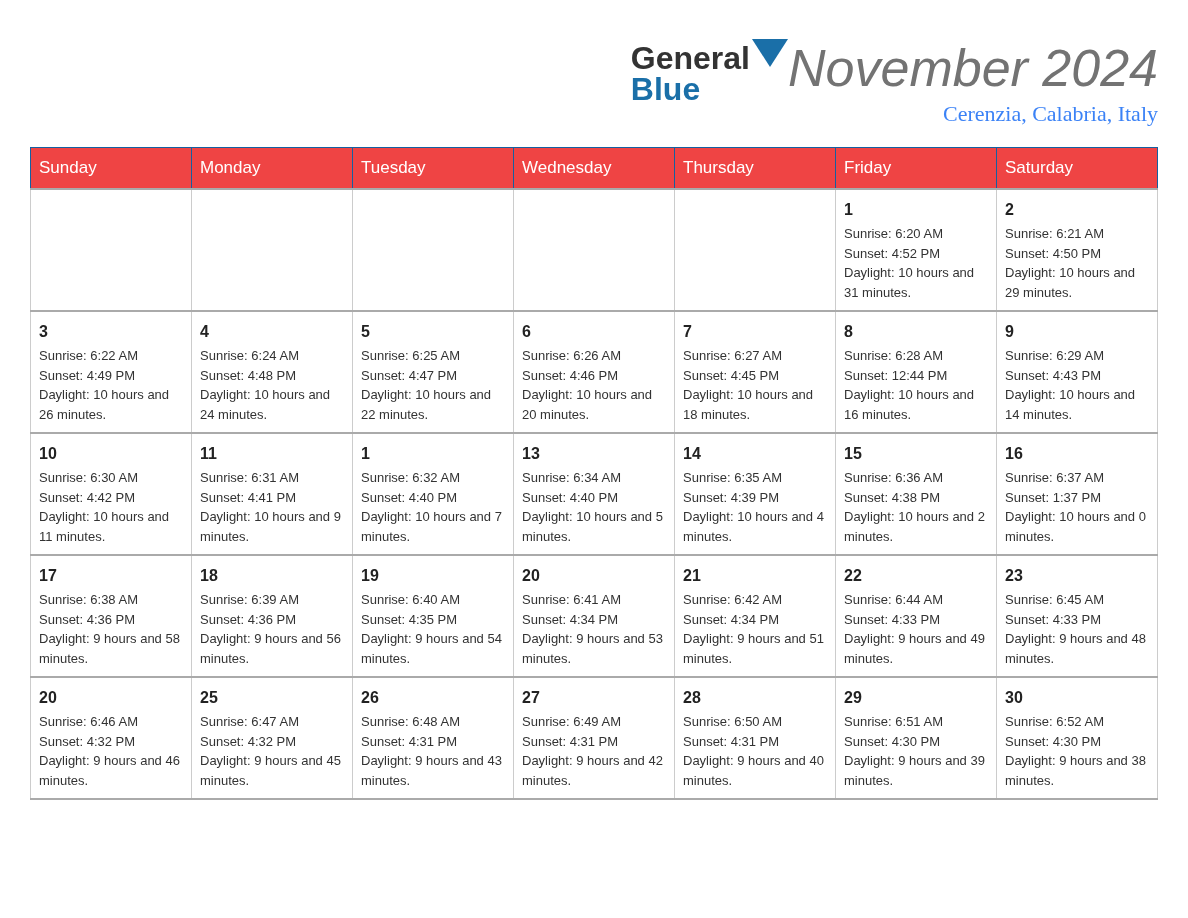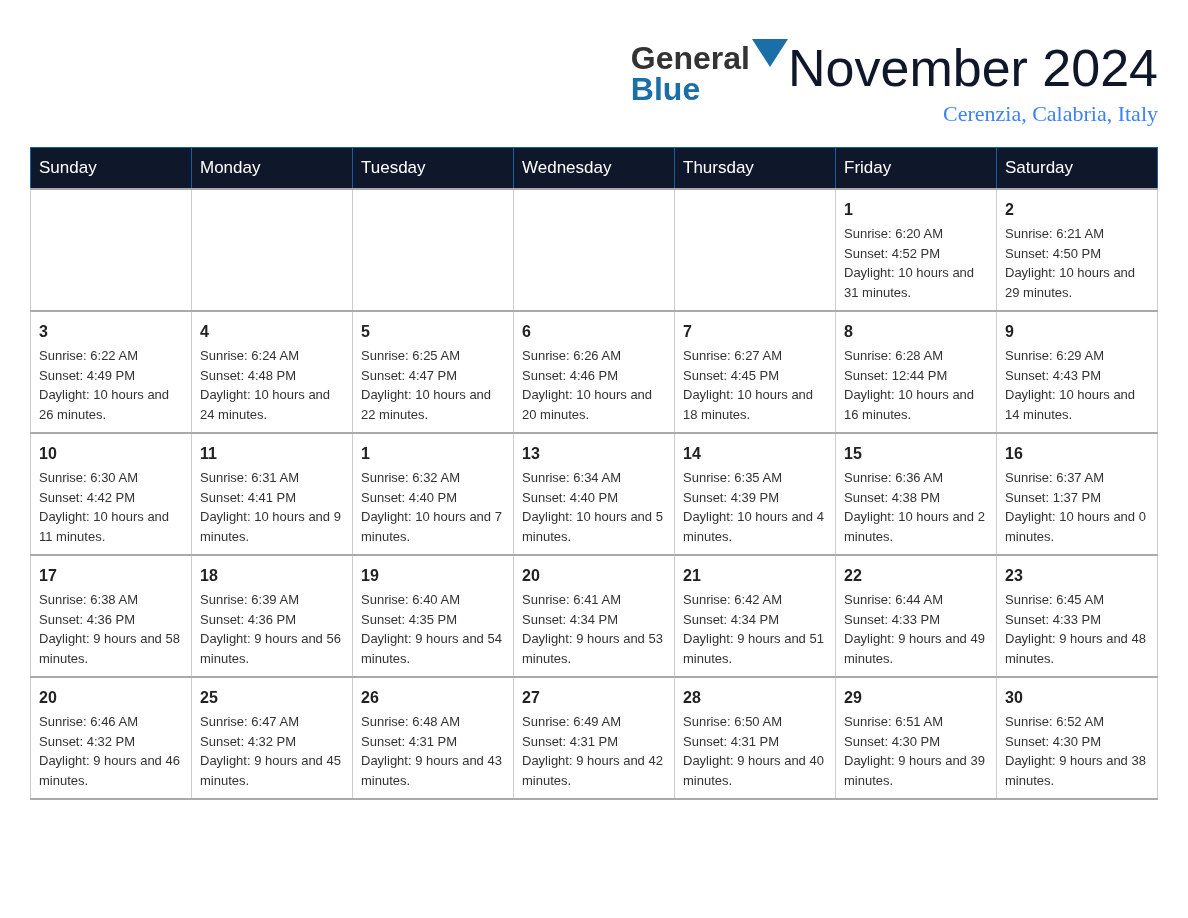--- a/index.html
+++ b/index.html
@@ -20,36 +20,37 @@
       display: flex;
       flex-direction: column;
       align-items: flex-start;
     }
     .title-section {
       text-align: right;
     }
     .month-title {
       font-size: 52px;
       font-weight: normal;
-      color: #0f172a;
+      color: #737373;
       line-height: 1.1;
+      font-style: italic;
     }
     .location {
       font-size: 22px;
       color: #3b82f6;
       margin-top: 4px;
       font-family: Liberation Serif, serif;
     }
     .calendar {
       width: 100%;
       border-collapse: collapse;
       border: 1px solid #aaa;
     }
     .calendar th {
-      background-color: #0f172a;
+      background-color: #ef4444;
       color: #fff;
       padding: 10px 8px;
       font-size: 17px;
       font-weight: normal;
       text-align: left;
       border: 1px solid #1560a0;
     }
     .calendar td {
       vertical-align: top;
       padding: 8px;

